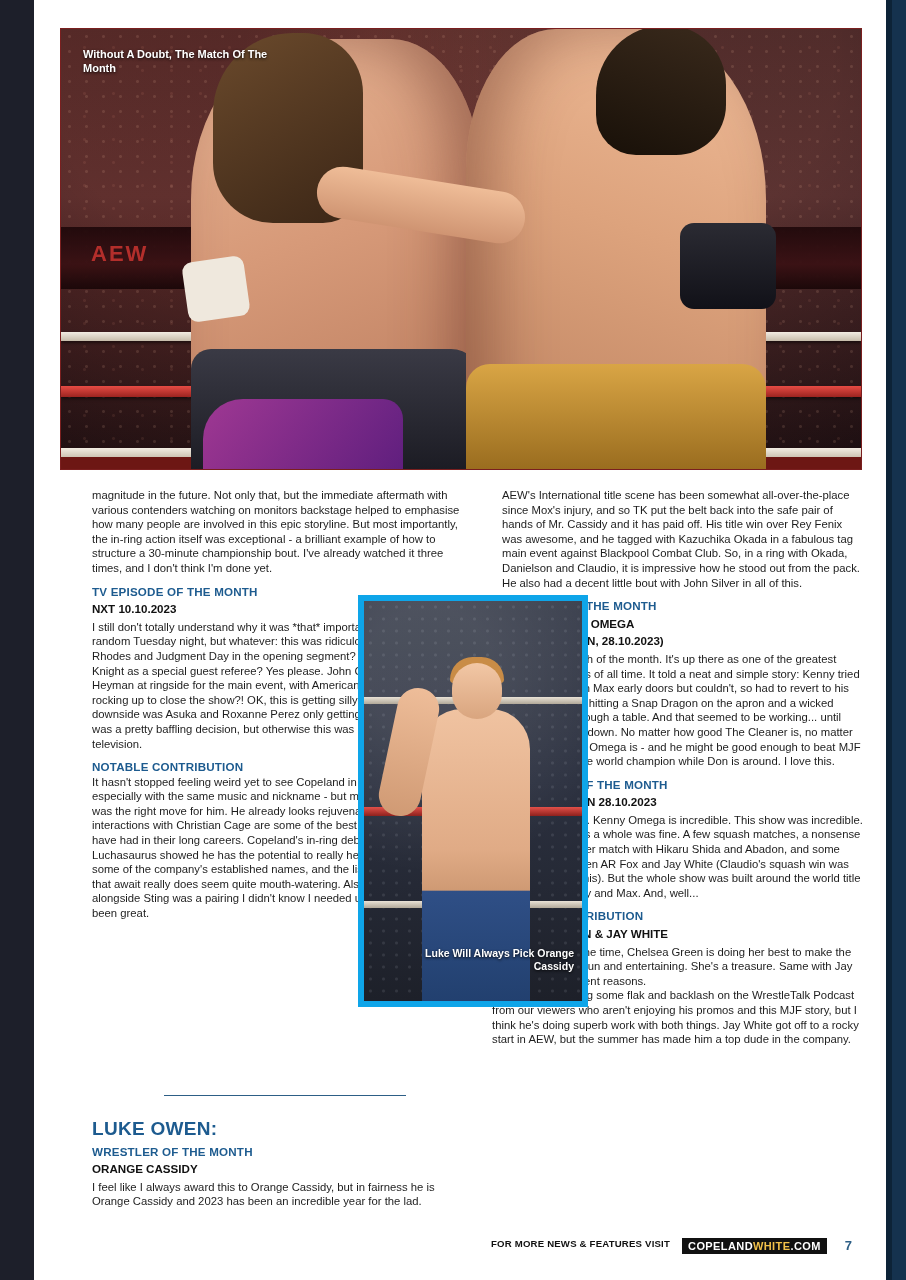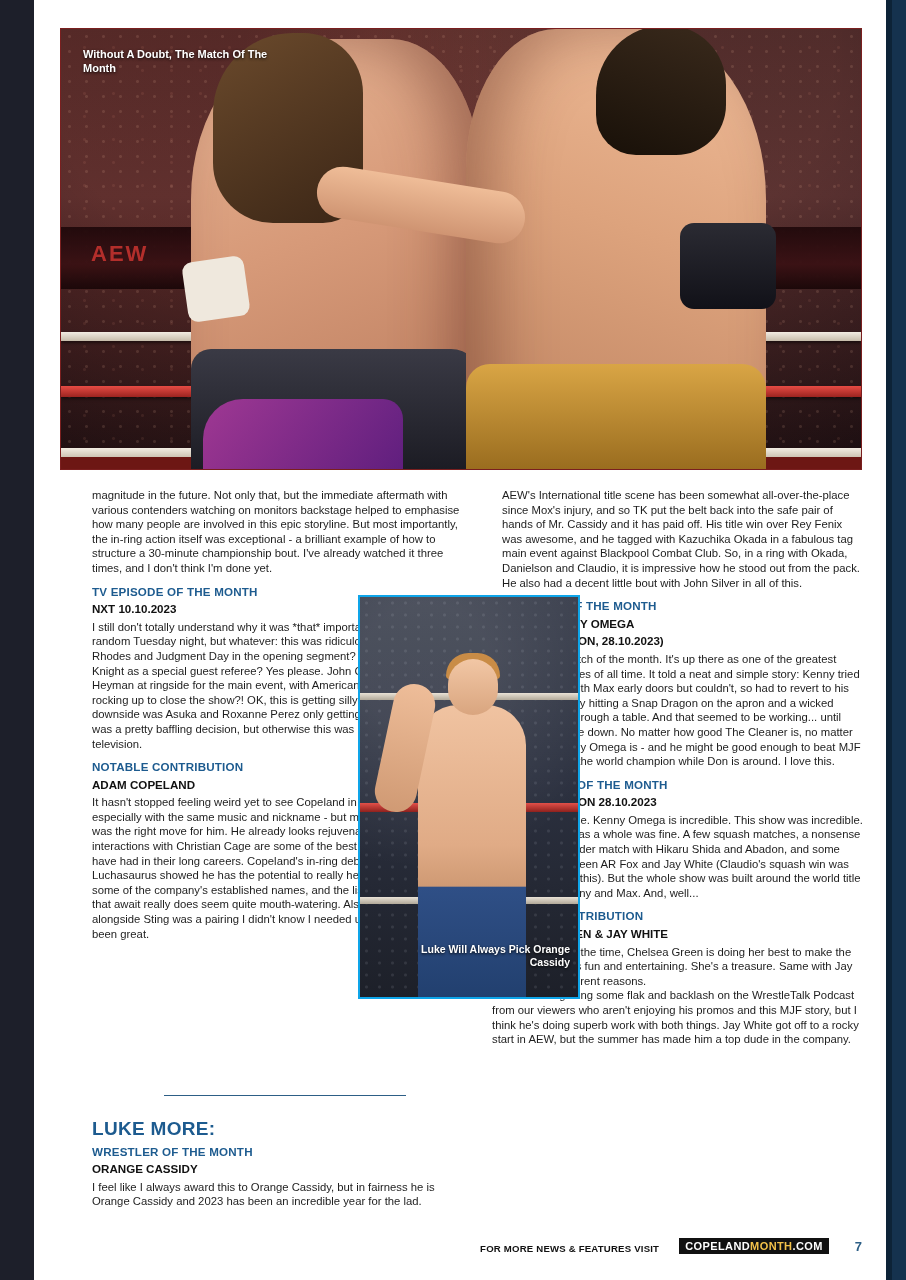--- a/index.html
+++ b/index.html
@@ -151,21 +151,21 @@
     margin-bottom:0;text-transform:uppercase;
   }
   .head-black{
     color:#111;font-weight:bold;font-size:11.6px;margin:3px 0 3px 0;text-transform:uppercase;
   }
   .body-text{margin-top:0;}
 
   
   .mid-photo{
     position:absolute;left:324px;top:595px;width:218px;height:400px;
-    overflow:hidden;background:#000000;border:2px solid #0ea5e9;
+    overflow:hidden;background:#000000;border:6px solid #0ea5e9;
     z-index:5;
   }
   .mid-photo .bg{
     position:absolute;inset:0;
     background:
       radial-gradient(circle at 30% 18%, rgba(255,255,255,.10) 0 18%, transparent 55%),
       linear-gradient(#3a3f4d 0%, #2c3140 45%, #1d2029 100%);
   }
   .mid-photo .bg:after{
     content:"";position:absolute;inset:0;
@@ -210,21 +210,21 @@
   }
   .luke{
     position:absolute;left:58px;top:1122px;width:380px;
   }
   .luke-name{
     color:#1d5b8f;font-weight:bold;font-size:19px;letter-spacing:.3px;margin:0 0 8px 0;
   }
 
   
   .footer{
-    position:absolute;right:24px;bottom:26px;display:flex;align-items:flex-end;gap:20px;
+    position:absolute;right:34px;bottom:26px;display:flex;align-items:flex-start;gap:12px;
   }
   .footer .txt{font-size:9.6px;font-weight:bold;letter-spacing:.2px;color:#111;}
   .footer .brand{
     background:#111;color:#fff;font-size:11px;font-weight:bold;letter-spacing:.4px;
     padding:2px 6px;
   }
   .footer .brand .talk{color:#f2c14a;}
   .footer .pageno{font-size:13px;font-weight:bold;color:#2d5f86;margin-left:6px;}
 </style>
 </head>
@@ -283,21 +283,20 @@
     </div>
 
     <div class="col col-left">
       <p class="body-text">magnitude in the future. Not only that, but the immediate aftermath with various contenders watching on monitors backstage helped to emphasise how many people are involved in this epic storyline. But most importantly, the in-ring action itself was exceptional - a brilliant example of how to structure a 30-minute championship bout. I've already watched it three times, and I don't think I'm done yet.</p>
 
       <p class="head-blue">TV EPISODE OF THE MONTH</p>
       <p class="head-black">NXT 10.10.2023</p>
       <p class="body-text">I still don't totally understand why it was *that* important to beat AEW on a random Tuesday night, but whatever: this was ridiculously fun. Cody Rhodes and Judgment Day in the opening segment? Sure, why not. LA Knight as a special guest referee? Yes please. John Cena and Paul Heyman at ringside for the main event, with American Badass Undertaker rocking up to close the show?! OK, this is getting silly now. The one downside was Asuka and Roxanne Perez only getting six minutes, which was a pretty baffling decision, but otherwise this was a great two hours of television.</p>
 
       <p class="head-blue">NOTABLE CONTRIBUTION</p>
-      <p class="head-black">ADAM COPELAND</p>
       <p class="body-text">It hasn't stopped feeling weird yet to see Copeland in an AEW ring, especially with the same music and nickname - but man, this feels like it was the right move for him. He already looks rejuvenated, and his interactions with Christian Cage are some of the best exchanges the two have had in their long careers. Copeland's in-ring debut against Luchasaurus showed he has the potential to really help give a boost to some of the company's established names, and the list of dream matches that await really does seem quite mouth-watering. Also, Edge working alongside Sting was a pairing I didn't know I needed until I did, but it's been great.</p>
     </div>
 
     <div class="col col-right">
       <div class="wrap-spacer"></div>
 
       <p class="body-text">AEW's International title scene has been somewhat all-over-the-place since Mox's injury, and so TK put the belt back into the safe pair of hands of Mr. Cassidy and it has paid off. His title win over Rey Fenix was awesome, and he tagged with Kazuchika Okada in a fabulous tag main event against Blackpool Combat Club. So, in a ring with Okada, Danielson and Claudio, it is impressive how he stood out from the pack. He also had a decent little bout with John Silver in all of this.</p>
 
       <p class="head-blue">TV MATCH OF THE MONTH</p>
       <p class="head-black">MJF VS KENNY OMEGA</p>
@@ -310,26 +309,26 @@
 
       <p class="head-blue">NOTABLE CONTRIBUTION</p>
       <p class="head-black">CHELSEA GREEN &amp; JAY WHITE</p>
       <p class="body-text">Despite losing all the time, Chelsea Green is doing her best to make the women's tag titles fun and entertaining. She's a treasure. Same with Jay White but for different reasons.</p>
       <p class="body-text">He has been getting some flak and backlash on the WrestleTalk Podcast from our viewers who aren't enjoying his promos and this MJF story, but I think he's doing superb work with both things. Jay White got off to a rocky start in AEW, but the summer has made him a top dude in the company.</p>
     </div>
 
     <div class="divider"></div>
 
     <div class="luke col">
-      <p class="luke-name">LUKE MORE:</p>
+      <p class="luke-name">LUKE OWEN:</p>
       <p class="head-blue" style="margin-top:0;">WRESTLER OF THE MONTH</p>
       <p class="head-black">ORANGE CASSIDY</p>
       <p class="body-text">I feel like I always award this to Orange Cassidy, but in fairness he is Orange Cassidy and 2023 has been an incredible year for the lad.</p>
     </div>
 
     <div class="footer">
       <span class="txt">FOR MORE NEWS &amp; FEATURES VISIT</span>
-      <span class="brand"><span>COPELAND</span><span class="talk">MONTH</span><span>.COM</span></span>
+      <span class="brand"><span>COPELAND</span><span class="talk">WHITE</span><span>.COM</span></span>
       <span class="pageno">7</span>
     </div>
 
   </div>
 </div>
 
 </body></html>

